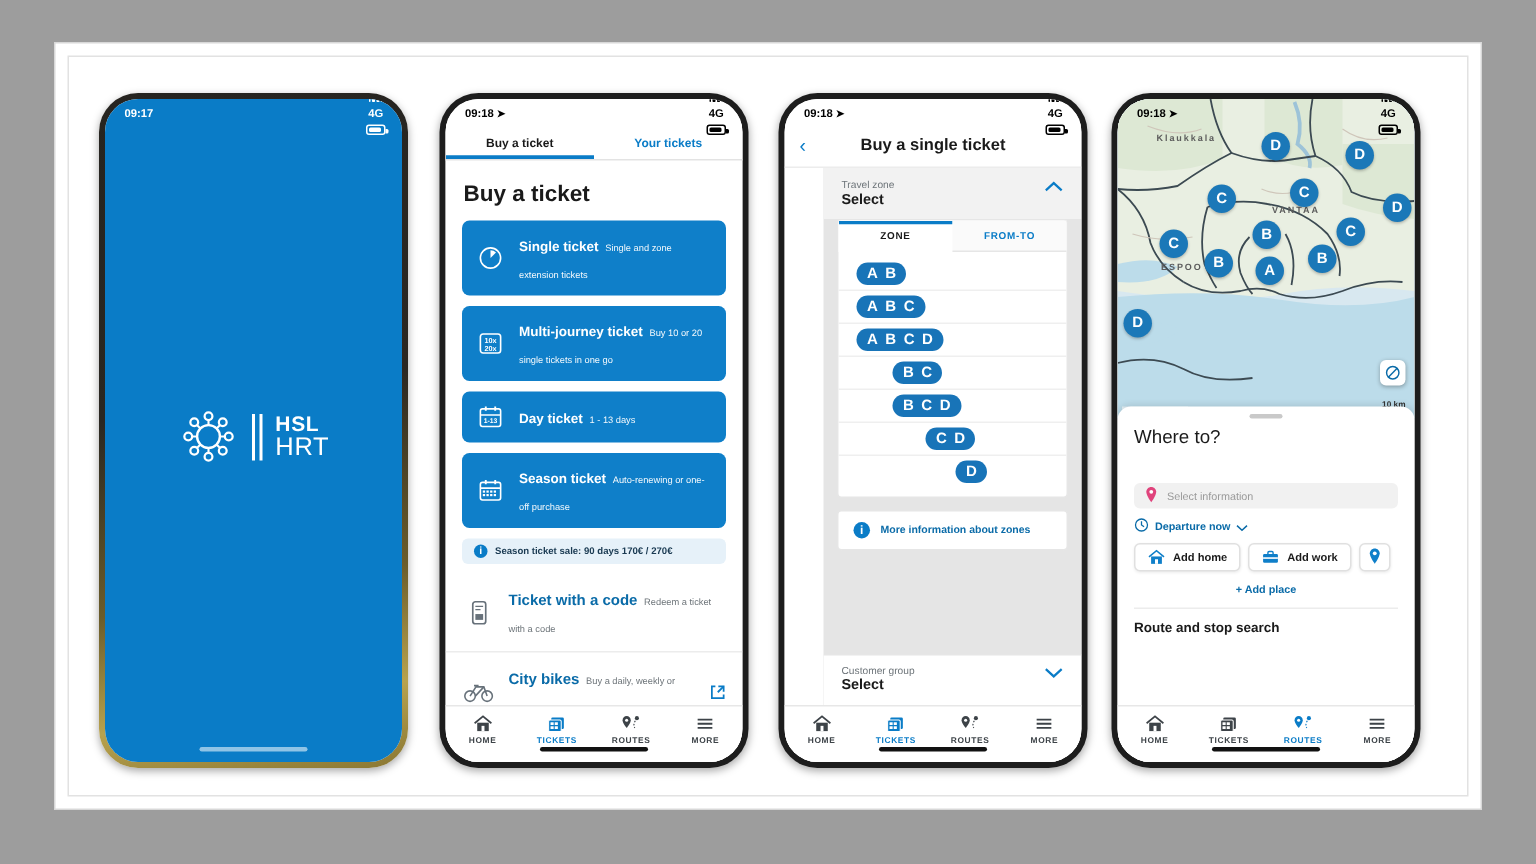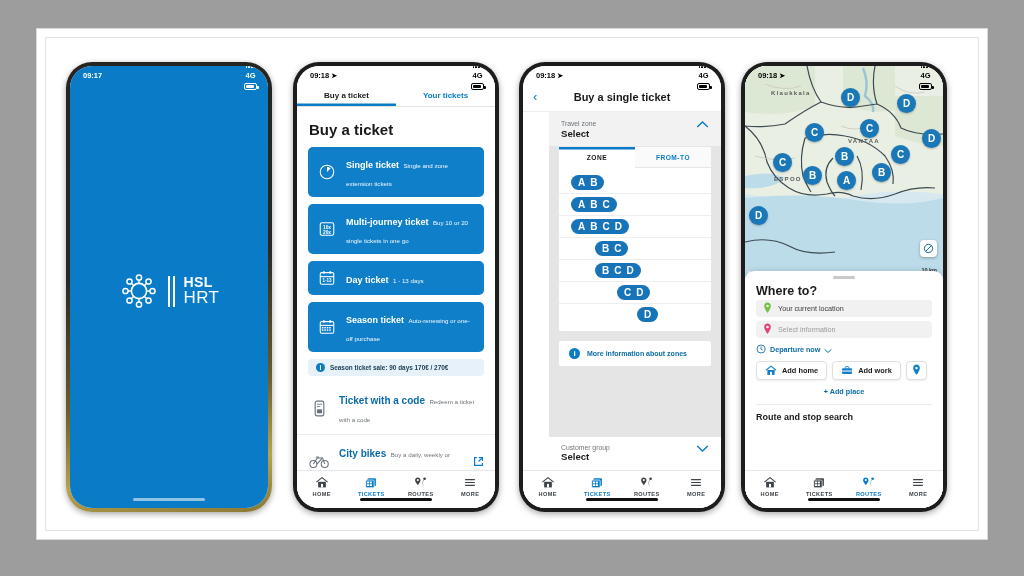--- a/index.html
+++ b/index.html
@@ -192,21 +192,21 @@
   .maplabel { position: absolute; font-size: 6px; font-weight: 700; color: #5c5c5c; letter-spacing: 1.3px; }
   .osm { position: absolute; left: 3px; bottom: 2px; font-size: 5px; color: #444; background: rgba(255,255,255,.6); padding: 0 2px; }
   .scalebar { position: absolute; right: 6px; bottom: 4px; text-align: right; color: #333; font-size: 5.5px; font-weight: 700; }
   .scalebar i { display: block; height: 2px; border: 1px solid #555; border-top: none; width: 48px; }
   .maptoggle { position: absolute; right: 6px; bottom: 22px; width: 17px; height: 17px; border-radius: 4px;
                background: #fff; box-shadow: 0 1px 3px rgba(0,0,0,.3); display:flex; align-items:center; justify-content:center; }
 
   .sheet { position: absolute; left: 0; right: 0; top: 205px; bottom: 0; background: #fff;
            border-radius: 9px 9px 0 0; box-shadow: 0 -1px 5px rgba(0,0,0,.12); padding: 5px 11px 0; }
   .grabber { width: 22px; height: 2.5px; border-radius: 2px; background: #c9c9c9; margin: 0 auto 5px; }
-  .sheet h2 { font-size: 12.5px; font-weight: 700; color: #1a1a1a; margin-bottom: 2px; }
+  .sheet h2 { font-size: 12.5px; font-weight: 400; color: #1a1a1a; margin-bottom: 24px; }
   .field { background: #f1f1f1; border-radius: 4px; height: 17px; display: flex; align-items: center;
            gap: 6px; padding: 0 7px; margin-bottom: 4px; font-size: 7.2px; color: #3b3b3b; }
   .field.ph { color: #9a9a9a; }
   .depart { display: flex; align-items: flex-end; gap: 4px; font-size: 7.2px; font-weight: 700;
             color: #0a6ba8; margin: 6px 0 7px; }
   .chips { display: flex; gap: 5px; }
   .chip { background: #fff; border: 1px solid #e0e0e0; border-radius: 4px; height: 19px;
           display: flex; align-items: center; gap: 5px; padding: 0 8px;
           font-size: 7.4px; font-weight: 700; color: #1a1a1a; box-shadow: 0 1px 2px rgba(0,0,0,.07); }
   .chip.icononly { padding: 0 5px; }
@@ -718,29 +718,20 @@
           <span class="scalebar">
             <span>10 km</span>
             <i></i>
           </span>
         </div>
 
         <div class="sheet">
           <div class="grabber"></div>
           <h2>Where to?</h2>
 
-          <div class="field">
-            <span>
-              <svg viewBox="0 0 12 16" width="9" height="12">
-                  <path d="M6 .8C3.5.8 1.6 2.7 1.6 5.2c0 3.3 4.4 9.3 4.4 9.3s4.4-6 4.4-9.3C10.4 2.7 8.5.8 6 .8z" fill="#74c043"></path>
-                  <circle cx="6" cy="5.2" r="1.7" fill="#fff"></circle>
-                </svg>
-            </span>
-            <span>Your current location</span>
-          </div>
 
           <div class="field ph">
             <span>
               <svg viewBox="0 0 12 16" width="9" height="12">
                   <path d="M6 .8C3.5.8 1.6 2.7 1.6 5.2c0 3.3 4.4 9.3 4.4 9.3s4.4-6 4.4-9.3C10.4 2.7 8.5.8 6 .8z" fill="#e0437c"></path>
                   <circle cx="6" cy="5.2" r="1.7" fill="#fff"></circle>
                 </svg>
             </span>
             <span>Select information</span>
           </div>

